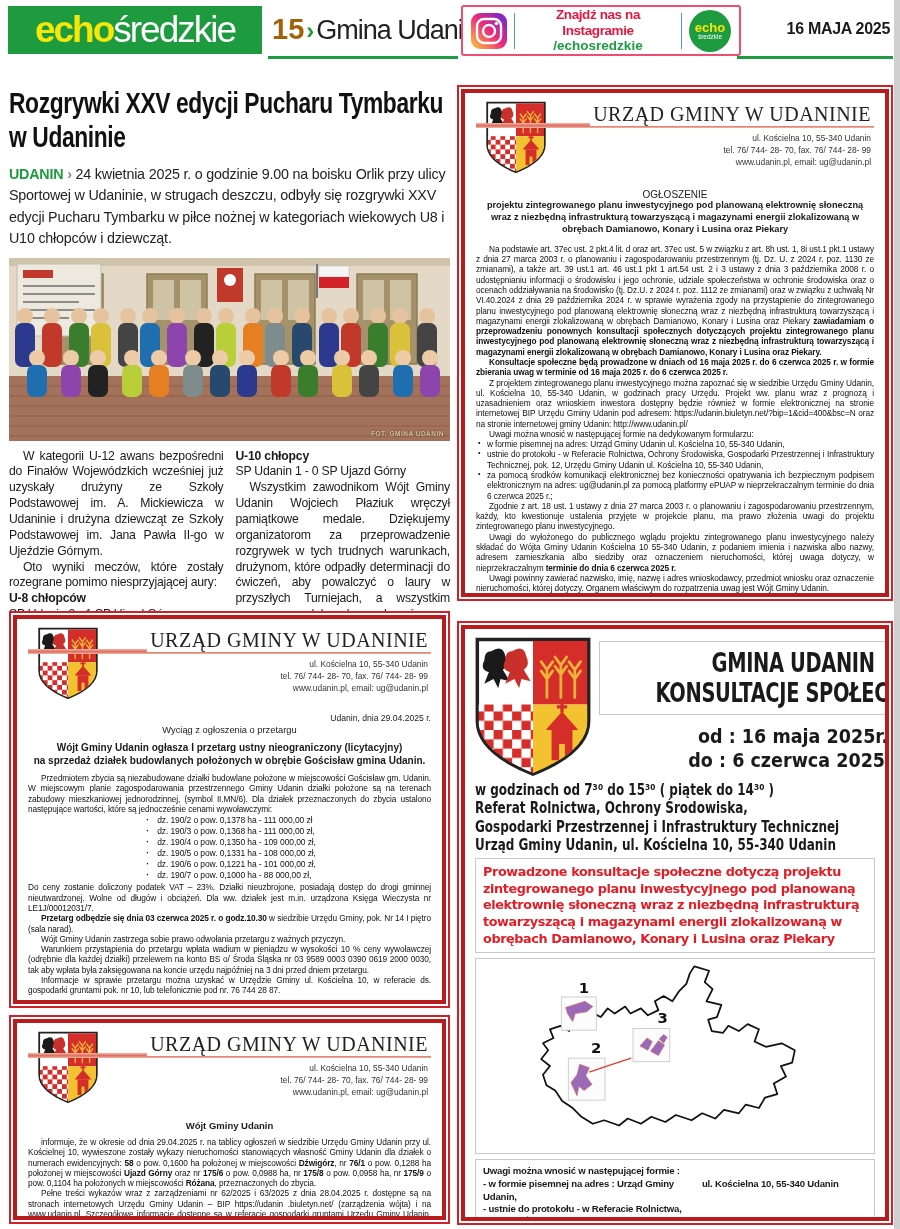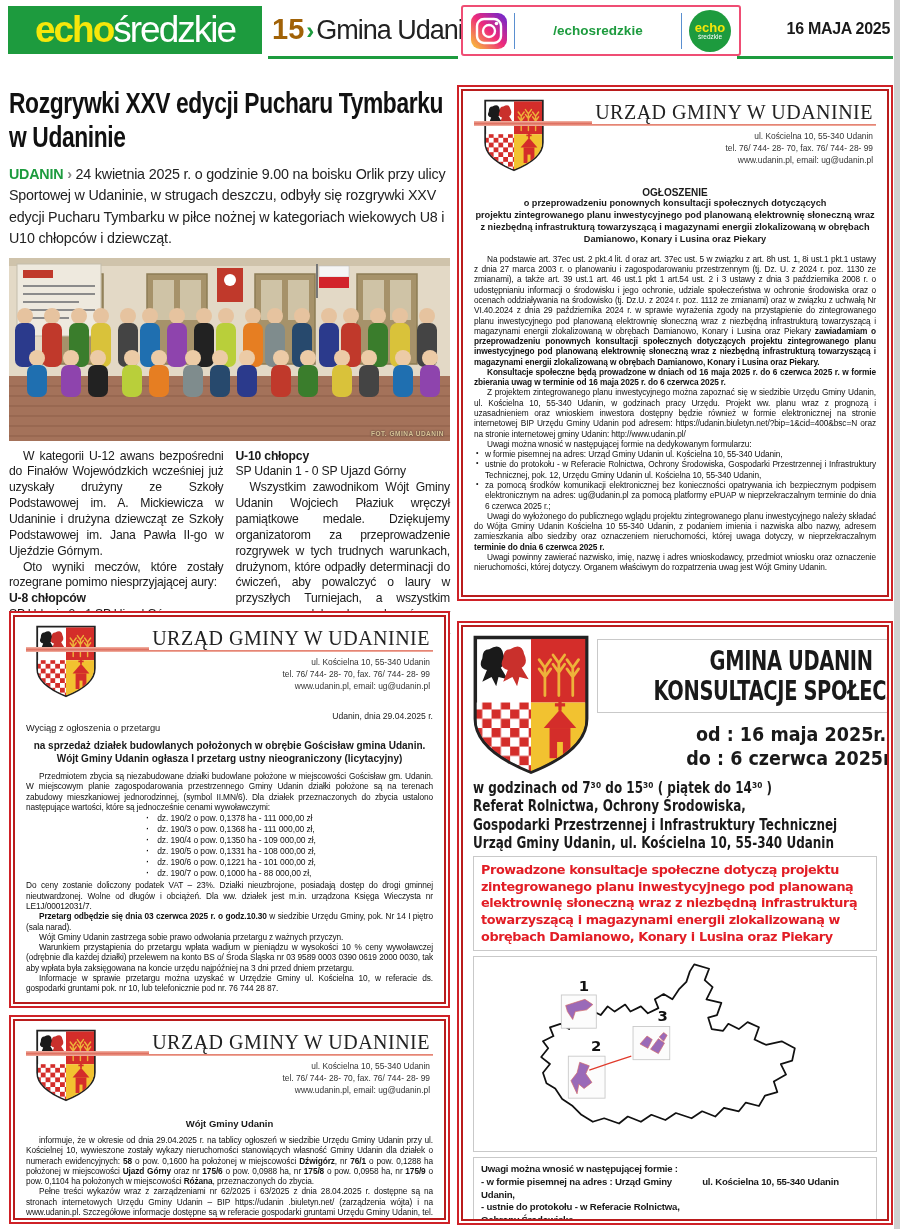--- a/index.html
+++ b/index.html
@@ -46,49 +46,49 @@
   .photo-caption { position:absolute; right:6px; bottom:4px; font-size:6.5px; font-weight:bold;
                    color:#d9c193; text-shadow:0 0 2px #333; letter-spacing:0.5px; }
   .art-cols { display:flex; gap:12px; margin-top:8px; }
   .art-col { flex:1; font-size:12.2px; line-height:1.3; text-align:justify; letter-spacing:-0.2px; }
   .art-col p.ind { text-indent:14px; }
   .res-label { font-weight:bold; }
   .art-sig { text-align:right; font-weight:bold; margin-top:2px; }
 
   
   .rbox { position:absolute; border:2px solid #cf2127; padding:2px; background:#fff; }
-  .rbox-in { border:2px solid #b91c1c; width:100%; height:100%; padding:6px 11px; overflow:hidden; position:relative; }
+  .rbox-in { border:4px solid #b91c1c; width:100%; height:100%; padding:6px 11px; overflow:hidden; position:relative; }
   #box-notice  { left:457px; top:85px;  width:436px; height:516px; }
   #box-auction { left:9px;   top:611px; width:441px; height:397px; }
   #box-wykazy  { left:9px;   top:1015px;width:441px; height:209px; }
   #box-konsult { left:457px; top:621px; width:436px; height:604px; }
 
   
   .ohead { position:relative; height:88px; }
   .ohead .crest { position:absolute; left:10px; top:2px; width:60px; height:74px; }
   .ohead-stripe { position:absolute; left:0; right:0; top:24px; height:5px;
                   background:linear-gradient(#f3b7a8, #dd6b5c 55%, #f3b7a8); }
   .ohead-title { position:absolute; right:0; top:4px; font-family:"Liberation Serif", serif;
                  font-size:20px; letter-spacing:0.5px; color:#222; background:#fff; padding:0 3px; z-index:1; }
   .ohead-addr { position:absolute; right:3px; top:34px; text-align:right; font-size:8.4px;
                 line-height:1.4; color:#333; }
   .small-doc { font-size:8.3px; line-height:1.24; text-align:justify; letter-spacing:-0.1px; color:#111; }
   .small-doc p { margin:0; }
   .small-doc p.ind { text-indent:13px; }
   .b { font-weight:bold; }
-  .n-heading { text-align:center; font-weight:bold; font-size:10px; margin-top:2px; }
+  .n-heading { text-align:center; font-weight:normal; font-size:10px; margin-top:2px; }
   .n-sub { text-align:center; font-weight:bold; font-size:9.2px; line-height:1.3; }
   ul.doc-bullets { list-style:none; }
   ul.doc-bullets li { position:relative; padding-left:11px; }
   ul.doc-bullets li::before { content:"•"; position:absolute; left:2px; top:0; font-size:7px; }
   ul.plots { list-style:none; width:fit-content; margin:1px auto; text-align:left; }
   ul.plots li { position:relative; padding-left:14px; font-size:8.5px; line-height:1.3; }
   ul.plots li::before { content:"·"; position:absolute; left:3px; font-weight:bold; }
   .a-date { text-align:right; font-size:8.6px; margin-bottom:2px; }
-  .a-extract { text-align:left; font-size:9.3px; margin-bottom:6px; }
+  .a-extract { text-align:center; font-size:9.3px; margin-bottom:6px; }
   .a-title { text-align:center; font-weight:bold; font-size:10px; line-height:1.3; margin-bottom:6px; }
 
   
   .k-font { font-family:"DejaVu Sans", sans-serif; }
   .k-top { display:flex; gap:8px; }
   .k-crest { width:116px; height:142px; flex:0 0 auto; }
   .k-right { flex:1; padding-top:4px; }
   .k-titlebox { border:1px solid #c9c9c9; padding:6px 2px; text-align:center; }
   .k-title-line { font-weight:bold; font-size:27px; line-height:1.12; white-space:nowrap;
                   transform:scaleX(0.72); transform-origin:center; letter-spacing:-0.5px; }
@@ -167,20 +167,21 @@
               <stop offset="1" stop-color="#6228d7"></stop>
           </linearGradient>
         </defs>
         <rect width="36" height="36" rx="9" fill="url(#iggrad)"></rect>
         <rect x="6" y="6" width="24" height="24" rx="7" fill="none" stroke="#fff" stroke-width="2.4"></rect>
         <circle cx="18" cy="18" r="6" fill="none" stroke="#fff" stroke-width="2.4"></circle>
         <circle cx="25.5" cy="10.5" r="1.8" fill="#fff"></circle>
       </svg>
       <div class="ig-div"></div>
       <div class="ig-text">
+        <div class="ig-l1">Znajdź nas na Instagramie</div>
         <div class="ig-l2">/echosredzkie</div>
       </div>
       <div class="ig-div"></div>
       <div class="ig-circle">
         <div class="ig-c-echo">echo</div>
         <div class="ig-c-sr">średzkie</div>
       </div>
     </div>
     <div class="issue-date">16 MAJA 2025</div>
     <div class="rule rule-left"></div>
@@ -340,32 +341,32 @@
           </svg>
         <div class="ohead-stripe"></div>
         <div class="ohead-title">URZĄD GMINY W UDANINIE</div>
         <div class="ohead-addr">
           <div>ul. Kościelna 10, 55-340 Udanin</div>
           <div>tel. 76/ 744- 28- 70, fax. 76/ 744- 28- 99</div>
           <div>www.udanin.pl, email: ug@udanin.pl</div>
         </div>
       </div>
       <div class="n-heading">OGŁOSZENIE</div>
-      <div class="n-sub">o przeprowadzeniu ponownych konsultacji społecznych dotyczących</div>
       <div class="n-sub">projektu zintegrowanego planu inwestycyjnego pod planowaną elektrownię słoneczną wraz z niezbędną infrastrukturą towarzyszącą i magazynami energii zlokalizowaną w obrębach Damianowo, Konary i Lusina oraz Piekary</div>
       <div class="small-doc" style="margin-top:8px">
         <p class="ind"><span>Na podstawie art. 37ec ust. 2 pkt.4 lit. d oraz art. 37ec ust. 5 w związku z art. 8h ust. 1, 8i ust.1 pkt.1 ustawy z dnia 27 marca 2003 r. o planowaniu i zagospodarowaniu przestrzennym (tj. Dz. U. z 2024 r. poz. 1130 ze zmianami), a także art. 39 ust.1 art. 46 ust.1 pkt 1 art.54 ust. 2 i 3 ustawy z dnia 3 października 2008 r. o udostępnianiu informacji o środowisku i jego ochronie, udziale społeczeństwa w ochronie środowiska oraz o ocenach oddziaływania na środowisko (tj. Dz.U. z 2024 r. poz. 1112 ze zmianami) oraz w związku z uchwałą Nr VI.40.2024 z dnia 29 października 2024 r. w sprawie wyrażenia zgody na przystąpienie do zintegrowanego planu inwestycyjnego pod planowaną elektrownię słoneczną wraz z niezbędną infrastrukturą towarzyszącą i magazynami energii zlokalizowaną w obrębach Damianowo, Konary i Lusina oraz Piekary </span><span style="font-weight: bold;">zawiadamiam o przeprowadzeniu ponownych konsultacji społecznych dotyczących projektu zintegrowanego planu inwestycyjnego pod planowaną elektrownię słoneczną wraz z niezbędną infrastrukturą towarzyszącą i magazynami energii zlokalizowaną w obrębach Damianowo, Konary i Lusina oraz Piekary.</span></p>
         <p class="ind b">Konsultacje społeczne będą prowadzone w dniach od 16 maja 2025 r. do 6 czerwca 2025 r. w formie zbierania uwag w terminie od 16 maja 2025 r. do 6 czerwca 2025 r.</p>
         <p class="ind">Z projektem zintegrowanego planu inwestycyjnego można zapoznać się w siedzibie Urzędu Gminy Udanin, ul. Kościelna 10, 55-340 Udanin, w godzinach pracy Urzędu. Projekt ww. planu wraz z prognozą i uzasadnieniem oraz wnioskiem inwestora dostępny będzie również w formie elektronicznej na stronie internetowej BIP Urzędu Gminy Udanin pod adresem: https://udanin.biuletyn.net/?bip=1&amp;cid=400&amp;bsc=N oraz na stronie internetowej gminy Udanin: http://www.udanin.pl/</p>
         <p class="ind">Uwagi można wnosić w następującej formie na dedykowanym formularzu:</p>
         <ul class="doc-bullets">
           <li>w formie pisemnej na adres: Urząd Gminy Udanin ul. Kościelna 10, 55-340 Udanin,</li>
           <li>ustnie do protokołu - w Referacie Rolnictwa, Ochrony Środowiska, Gospodarki Przestrzennej i Infrastruktury Technicznej, pok. 12, Urzędu Gminy Udanin ul. Kościelna 10, 55-340 Udanin,</li>
           <li>za pomocą środków komunikacji elektronicznej bez konieczności opatrywania ich bezpiecznym podpisem elektronicznym na adres: ug@udanin.pl za pomocą platformy ePUAP w nieprzekraczalnym terminie do dnia 6 czerwca 2025 r.;</li>
         </ul>
+        <p class="ind">Zgodnie z art. 18 ust. 1 ustawy z dnia 27 marca 2003 r. o planowaniu i zagospodarowaniu przestrzennym, każdy, kto kwestionuje ustalenia przyjęte w projekcie planu, ma prawo złożenia uwagi do projektu zintegrowanego planu inwestycyjnego.</p>
         <p class="ind"><span>Uwagi do wyłożonego do publicznego wglądu projektu zintegrowanego planu inwestycyjnego należy składać do Wójta Gminy Udanin Kościelna 10 55-340 Udanin, z podaniem imienia i nazwiska albo nazwy, adresem zamieszkania albo siedziby oraz oznaczeniem nieruchomości, której uwaga dotyczy, w nieprzekraczalnym </span><span style="font-weight: bold;">terminie do dnia 6 czerwca 2025 r.</span></p>
         <p class="ind">Uwagi powinny zawierać nazwisko, imię, nazwę i adres wnioskodawcy, przedmiot wniosku oraz oznaczenie nieruchomości, której dotyczy. Organem właściwym do rozpatrzenia uwag jest Wójt Gminy Udanin.</p>
       </div>
 
     </div>
   </section>
 
   <section class="rbox" id="box-auction">
     <div class="rbox-in">
       <div class="ohead">
@@ -376,22 +377,22 @@
         <div class="ohead-title">URZĄD GMINY W UDANINIE</div>
         <div class="ohead-addr">
           <div>ul. Kościelna 10, 55-340 Udanin</div>
           <div>tel. 76/ 744- 28- 70, fax. 76/ 744- 28- 99</div>
           <div>www.udanin.pl, email: ug@udanin.pl</div>
         </div>
       </div>
       <div class="a-date">Udanin, dnia 29.04.2025 r.</div>
       <div class="a-extract">Wyciąg z ogłoszenia o przetargu</div>
       <div class="a-title">
+        <div>Wójt Gminy Udanin ogłasza I przetarg ustny nieograniczony (licytacyjny)</div>
         <div>na sprzedaż działek budowlanych położonych w obrębie Gościsław gmina Udanin.</div>
-        <div>Wójt Gminy Udanin ogłasza I przetarg ustny nieograniczony (licytacyjny)</div>
       </div>
       <div class="small-doc">
         <p class="ind">Przedmiotem zbycia są niezabudowane działki budowlane położone w miejscowości Gościsław gm. Udanin. W miejscowym planie zagospodarowania przestrzennego Gminy Udanin działki położone są na terenach zabudowy mieszkaniowej jednorodzinnej, (symbol II.MN/6). Dla działek przeznaczonych do zbycia ustalono następujące wartości, które są jednocześnie cenami wywoławczymi:</p>
         <ul class="plots">
           <li>dz. 190/2 o pow. 0,1378 ha - 111 000,00 zł</li>
           <li>dz. 190/3 o pow. 0,1368 ha - 111 000,00 zł,</li>
           <li>dz. 190/4 o pow. 0,1350 ha - 109 000,00 zł,</li>
           <li>dz. 190/5 o pow. 0,1331 ha - 108 000,00 zł,</li>
           <li>dz. 190/6 o pow. 0,1221 ha - 101 000,00 zł,</li>
           <li>dz. 190/7 o pow. 0,1000 ha -  88 000,00 zł,</li>

